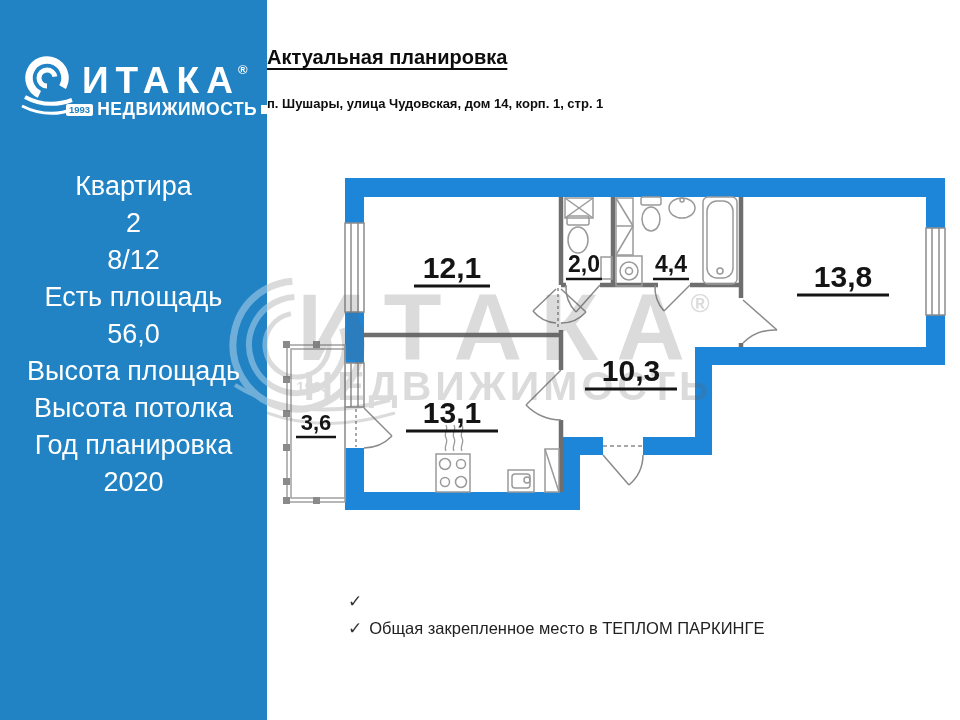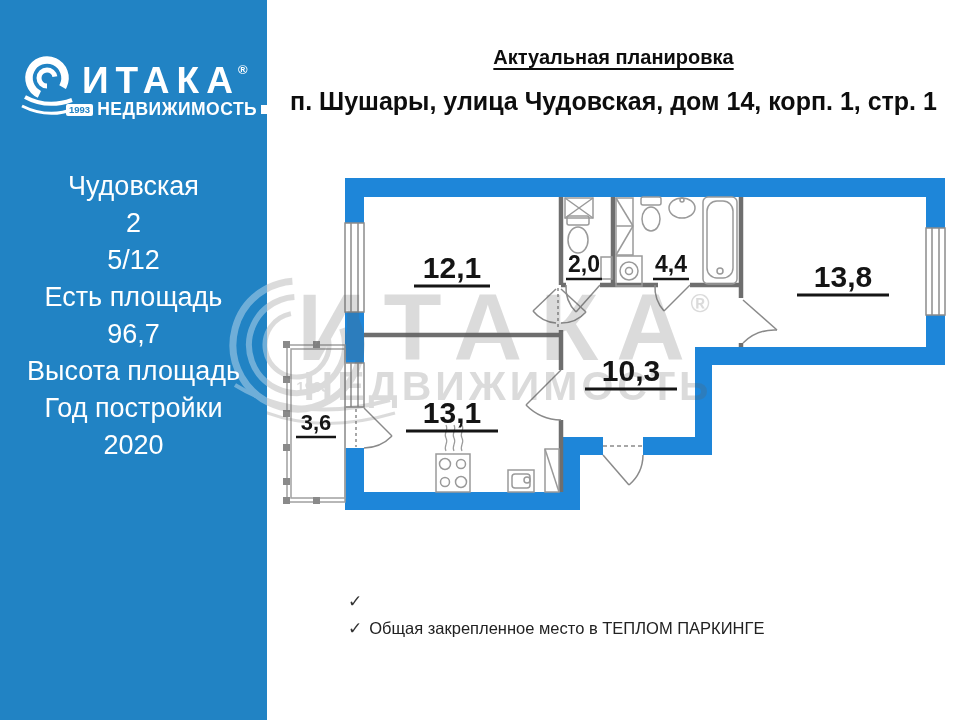--- a/index.html
+++ b/index.html
@@ -17,23 +17,23 @@
   .logo-text{margin-left:4px;margin-top:10px}
   .brand-row{display:flex;align-items:flex-start;color:#fff;font-weight:bold;font-size:37px;letter-spacing:7px;line-height:1}
   .brand-row .reg{font-size:13px;letter-spacing:0;margin-left:-2px;margin-top:1px}
   .sub-row{display:flex;align-items:center;margin-top:2px;margin-left:-16px}
   .badge-1993{background:#fff;color:var(--c-sidebar-bg);font-size:9.5px;font-weight:bold;padding:1px 3px;border-radius:2px;line-height:1.1}
   .subname{color:#fff;font-weight:bold;font-size:17.5px;letter-spacing:.5px;margin-left:4px;line-height:1}
   .endblock{display:inline-block;width:16px;height:9px;background:#fff;margin-left:4px}
   .sb-details{position:absolute;left:0;top:168px;width:267px;text-align:center;color:var(--c-text-light);font-size:27px;line-height:37px}
 
   
-  .main-header{position:absolute;left:267px;right:0;top:46px;text-align:center;color:#0d0d0d;z-index:2}
+  .main-header{position:absolute;left:267px;right:0;top:46px;color:#0d0d0d;z-index:2}
   .page-title{font-size:20px;font-weight:bold;text-decoration:underline;text-underline-offset:4px;text-decoration-thickness:2px}
-  .page-address{font-size:25px;font-weight:bold;margin-top:18px}
+  .page-address{font-size:13px;font-weight:bold;margin-top:27px}
 
   
   .plan-svg{position:absolute;left:0;top:0;width:960px;height:720px;z-index:3;pointer-events:none}
   .room-label{font-family:"Liberation Sans",sans-serif;font-weight:bold;fill:var(--c-text-dark)}
   .wm-text{font-family:"Liberation Sans",sans-serif;font-weight:bold;fill:var(--c-watermark-gray)}
 
   
   .features{position:absolute;left:348px;top:589px;z-index:4;color:#222;font-size:16.5px;line-height:26px}
   .feature-row{display:flex;align-items:baseline}
   .check{color:#333;font-size:17px;margin-right:7px}
@@ -56,27 +56,28 @@
       </div>
       <div class="sub-row">
         <span class="badge-1993">1993</span>
         <span class="subname">НЕДВИЖИМОСТЬ</span>
         <span class="endblock"></span>
       </div>
     </div>
   </div>
 
   <div class="sb-details">
-    <div class="sb-line">Чудовская</div>
+    <div class="sb-line">Квартира</div>
     <div class="sb-line">2</div>
-    <div class="sb-line">5/12</div>
+    <div class="sb-line">8/12</div>
     <div class="sb-line">Есть площадь</div>
-    <div class="sb-line">96,7</div>
+    <div class="sb-line">56,0</div>
     <div class="sb-line">Высота площадь</div>
-    <div class="sb-line">Год постройки</div>
+    <div class="sb-line">Высота потолка</div>
+    <div class="sb-line">Год планировка</div>
     <div class="sb-line">2020</div>
   </div>
 </aside>
 
 <header class="main-header">
   <div class="page-title">Актуальная планировка</div>
   <div class="page-address">п. Шушары, улица Чудовская, дом 14, корп. 1, стр. 1</div>
 </header>
 
 <svg class="plan-svg" viewBox="0 0 960 720">

